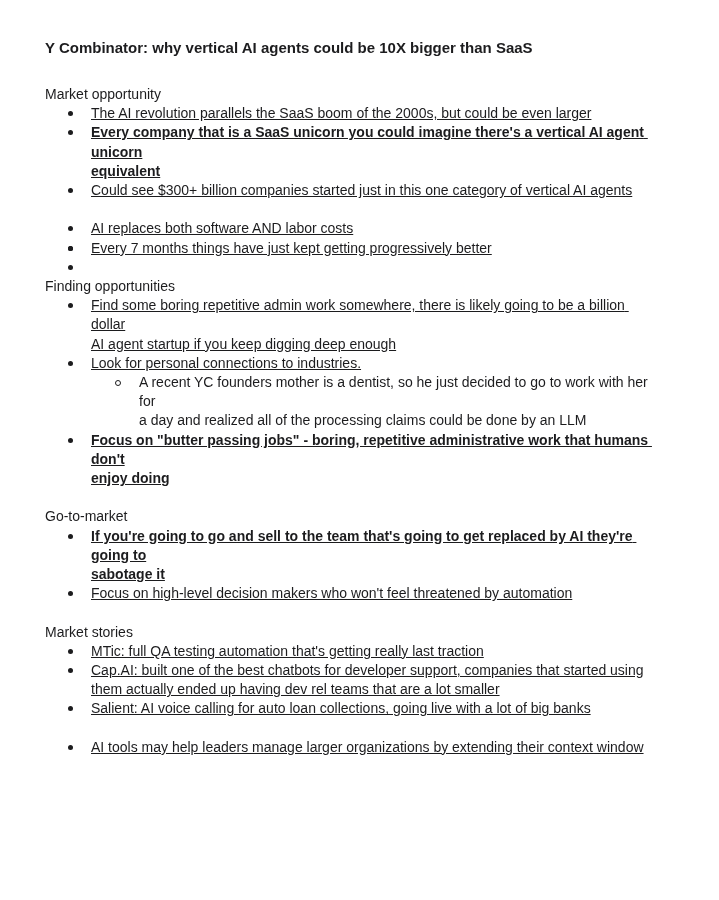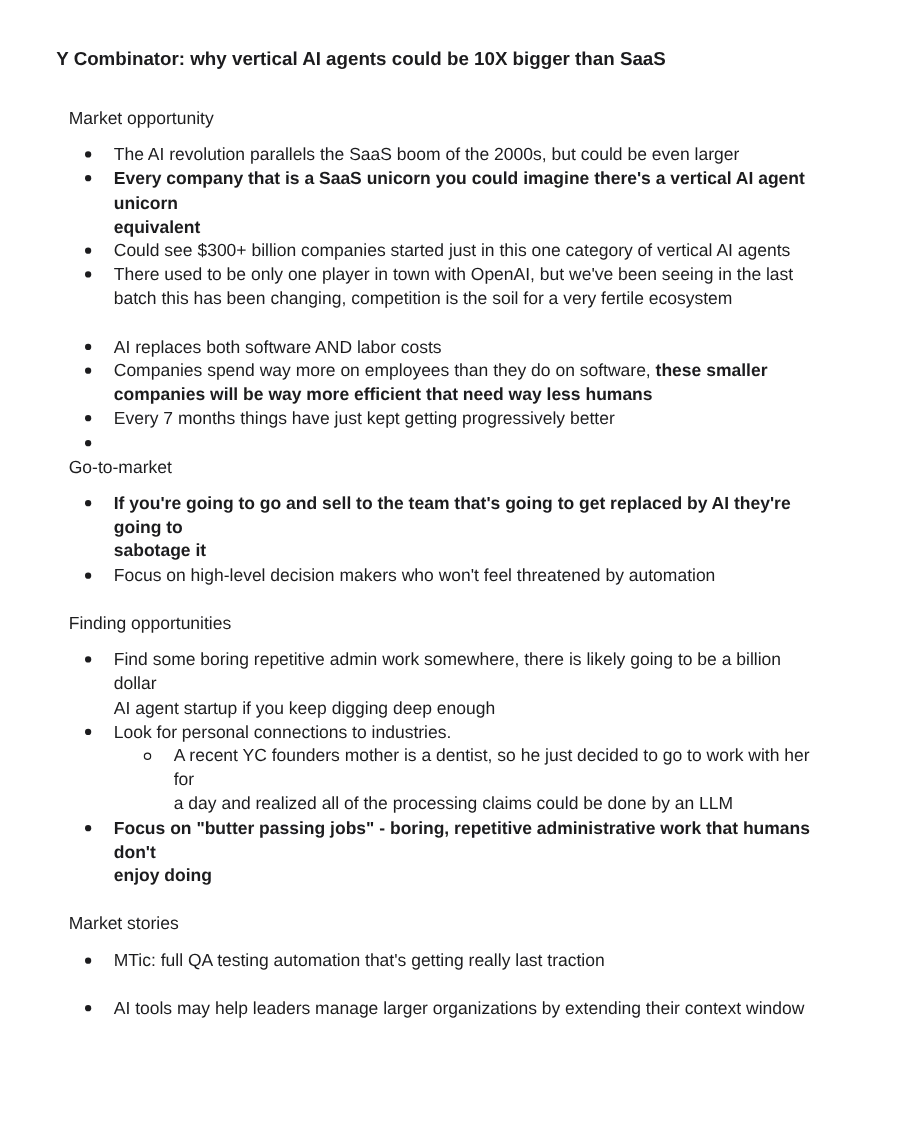--- a/index.html
+++ b/index.html
@@ -24,34 +24,34 @@
     margin: 0 0 26px 0;
     white-space: pre-wrap;
   }
   .section {
     margin: 0 0 19.2px 0;
   }
   .section h2 {
     font-size: 14px;
     font-weight: 400;
     line-height: 19.2px;
-    margin: 10px;
+    margin: 0;
   }
   ul.bullets {
     list-style: none;
     margin: 0;
     padding: 0;
     width: 606px;
   }
   li.bullet {
     position: relative;
     font-size: 14px;
     line-height: 19.2px;
   }
-  li.lvl1 { padding-left: 46px; }
+  li.lvl1 { padding-left: 46px; text-decoration: underline; }
   li.lvl2 { padding-left: 94px; }
   .marker {
     position: absolute;
     top: 7px;
     width: 5px;
     height: 5px;
     border-radius: 50%;
   }
   li.lvl1 > .marker {
     left: 23px;
@@ -73,57 +73,57 @@
 <div class="doc">
   <h1 class="title">Y Combinator: why vertical AI agents could be 10X bigger than SaaS</h1>
   <div id="sections">
       <section class="section">
         <h2>Market opportunity</h2>
         <ul class="bullets">
           <li class="bullet lvl1"><span class="marker"></span><span class="btext"><span class="seg">The AI revolution parallels the SaaS boom of the 2000s, but could be even larger</span></span></li>
           <li class="bullet lvl1"><span class="marker"></span><span class="btext"><span class="seg-bold">Every company that is a SaaS unicorn you could imagine there's a vertical AI agent unicorn
 equivalent</span></span></li>
           <li class="bullet lvl1"><span class="marker"></span><span class="btext"><span class="seg">Could see $300+ billion companies started just in this one category of vertical AI agents</span></span></li>
-          <li class="bullet lvl1"><span class="marker"></span><span class="btext"><span class="seg">There used to be only one player in town with OpenAI, but we've been seeing in the last
-batch this has been changing, competition is the soil for a very fertile ecosystem</span></span></li>
         </ul>
       </section>
       <section class="section">
         <ul class="bullets">
           <li class="bullet lvl1"><span class="marker"></span><span class="btext"><span class="seg">AI replaces both software AND labor costs</span></span></li>
-          <li class="bullet lvl1"><span class="marker"></span><span class="btext"><span class="seg">Companies spend way more on employees than they do on software, </span><span class="seg-bold">these smaller
-companies will be way more efficient that need way less humans</span></span></li>
+          <li class="bullet lvl1"><span class="marker"></span></li>
           <li class="bullet lvl1"><span class="marker"></span><span class="btext"><span class="seg">Every 7 months things have just kept getting progressively better</span></span></li>
           <li class="bullet lvl1"><span class="marker"></span></li>
-        </ul>
-      </section>
-      <section class="section">
-        <h2>Go-to-market</h2>
-        <ul class="bullets">
-          <li class="bullet lvl1"><span class="marker"></span><span class="btext"><span class="seg-bold">If you're going to go and sell to the team that's going to get replaced by AI they're going to
-sabotage it</span></span></li>
-          <li class="bullet lvl1"><span class="marker"></span><span class="btext"><span class="seg">Focus on high-level decision makers who won't feel threatened by automation</span></span></li>
         </ul>
       </section>
       <section class="section">
         <h2>Finding opportunities</h2>
         <ul class="bullets">
           <li class="bullet lvl1"><span class="marker"></span><span class="btext"><span class="seg">Find some boring repetitive admin work somewhere, there is likely going to be a billion dollar
 AI agent startup if you keep digging deep enough</span></span></li>
           <li class="bullet lvl1"><span class="marker"></span><span class="btext"><span class="seg">Look for personal connections to industries.</span></span></li>
           <li class="bullet lvl2"><span class="marker"></span><span class="btext"><span class="seg">A recent YC founders mother is a dentist, so he just decided to go to work with her for
 a day and realized all of the processing claims could be done by an LLM</span></span></li>
           <li class="bullet lvl1"><span class="marker"></span><span class="btext"><span class="seg-bold">Focus on "butter passing jobs" - boring, repetitive administrative work that humans don't
 enjoy doing</span></span></li>
         </ul>
       </section>
       <section class="section">
+        <h2>Go-to-market</h2>
+        <ul class="bullets">
+          <li class="bullet lvl1"><span class="marker"></span><span class="btext"><span class="seg-bold">If you're going to go and sell to the team that's going to get replaced by AI they're going to
+sabotage it</span></span></li>
+          <li class="bullet lvl1"><span class="marker"></span><span class="btext"><span class="seg">Focus on high-level decision makers who won't feel threatened by automation</span></span></li>
+        </ul>
+      </section>
+      <section class="section">
         <h2>Market stories</h2>
         <ul class="bullets">
           <li class="bullet lvl1"><span class="marker"></span><span class="btext"><span class="seg">MTic: full QA testing automation that's getting really last traction</span></span></li>
+          <li class="bullet lvl1"><span class="marker"></span><span class="btext"><span class="seg">Cap.AI: built one of the best chatbots for developer support, companies that started using
+them actually ended up having dev rel teams that are a lot smaller</span></span></li>
+          <li class="bullet lvl1"><span class="marker"></span><span class="btext"><span class="seg">Salient: AI voice calling for auto loan collections, going live with a lot of big banks</span></span></li>
         </ul>
       </section>
       <section class="section">
         <ul class="bullets">
           <li class="bullet lvl1"><span class="marker"></span><span class="btext"><span class="seg">AI tools may help leaders manage larger organizations by extending their context window</span></span></li>
         </ul>
       </section>
     </div>
 </div>
 

